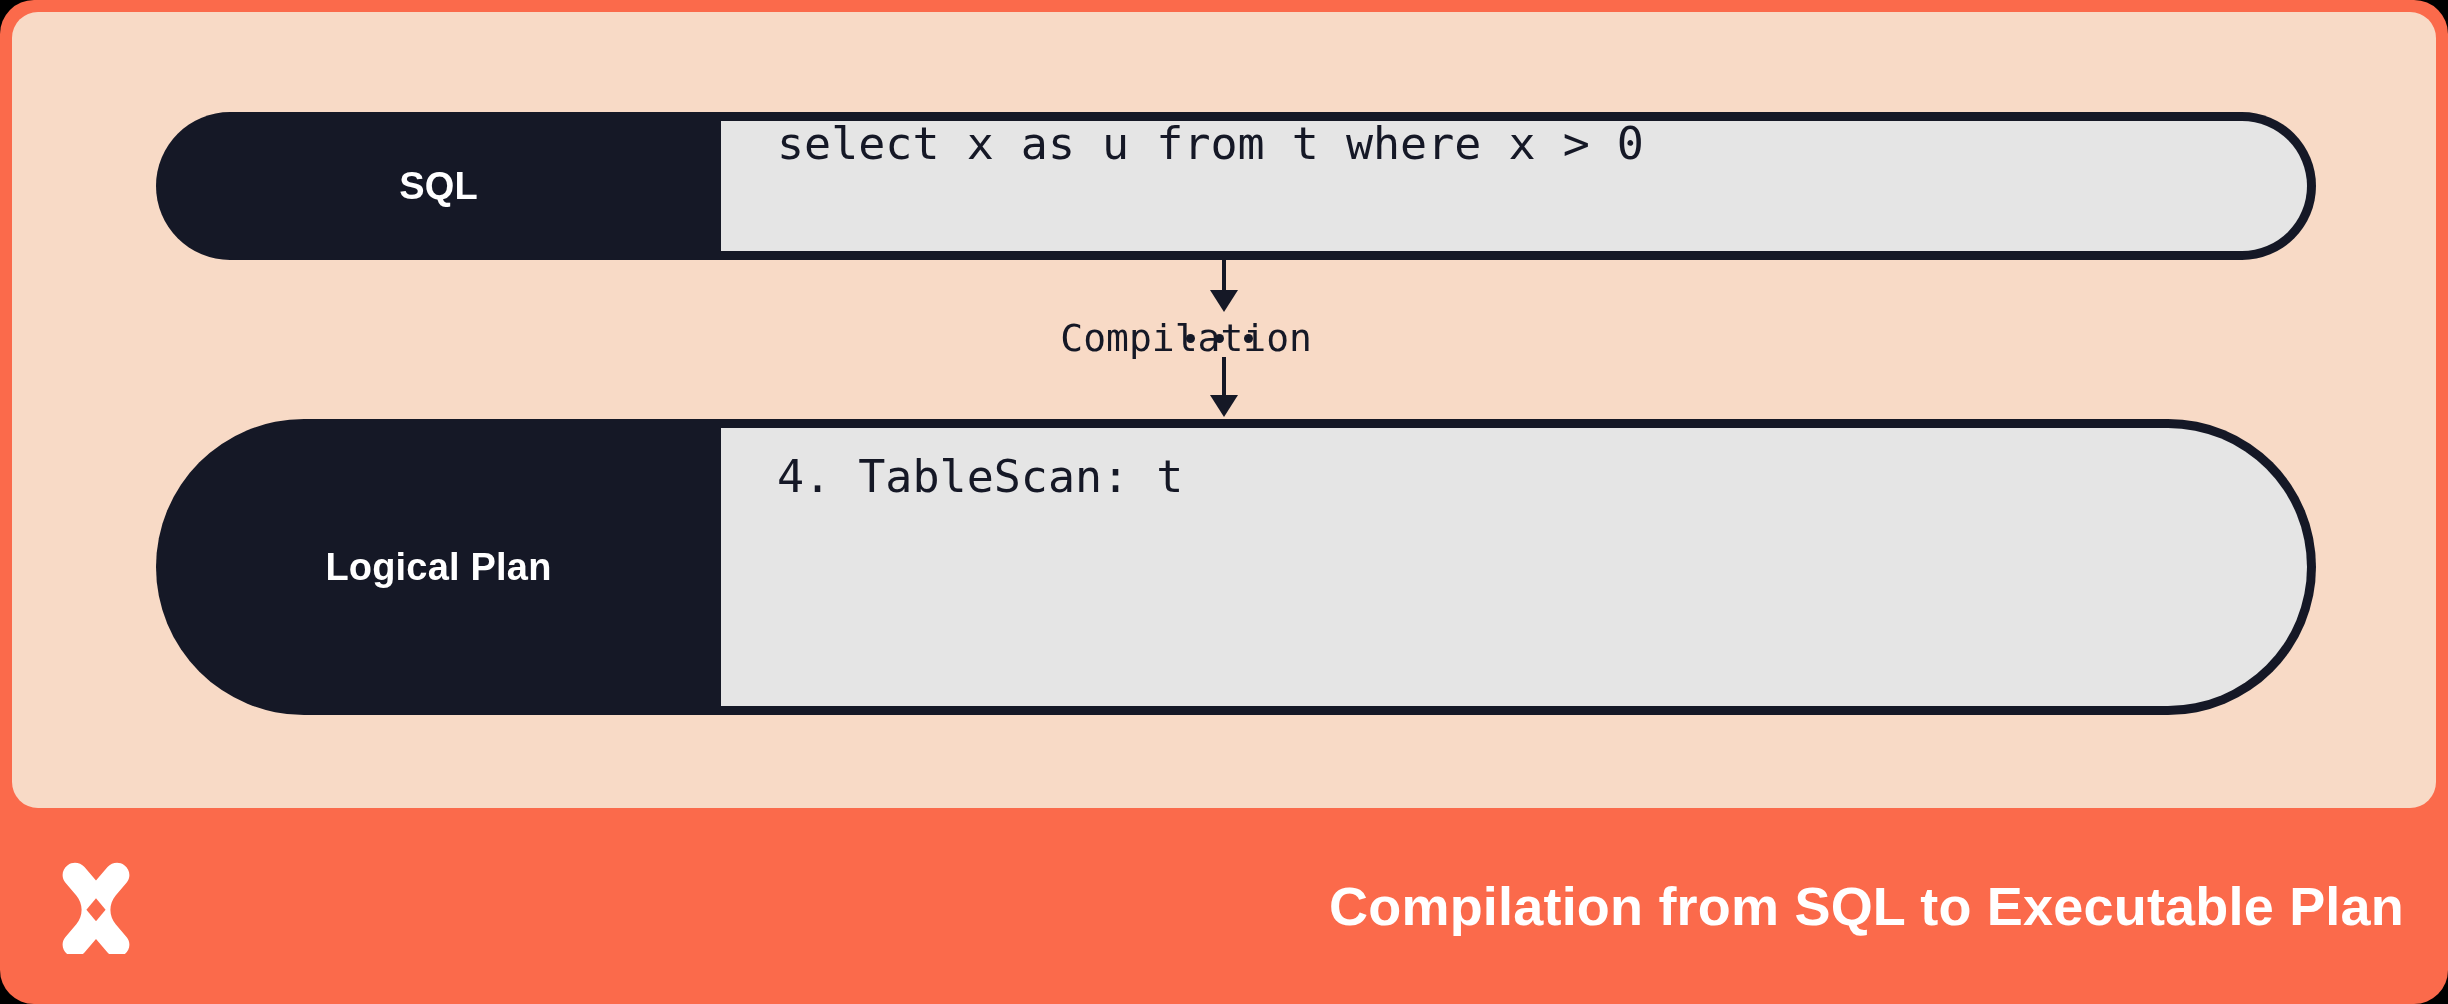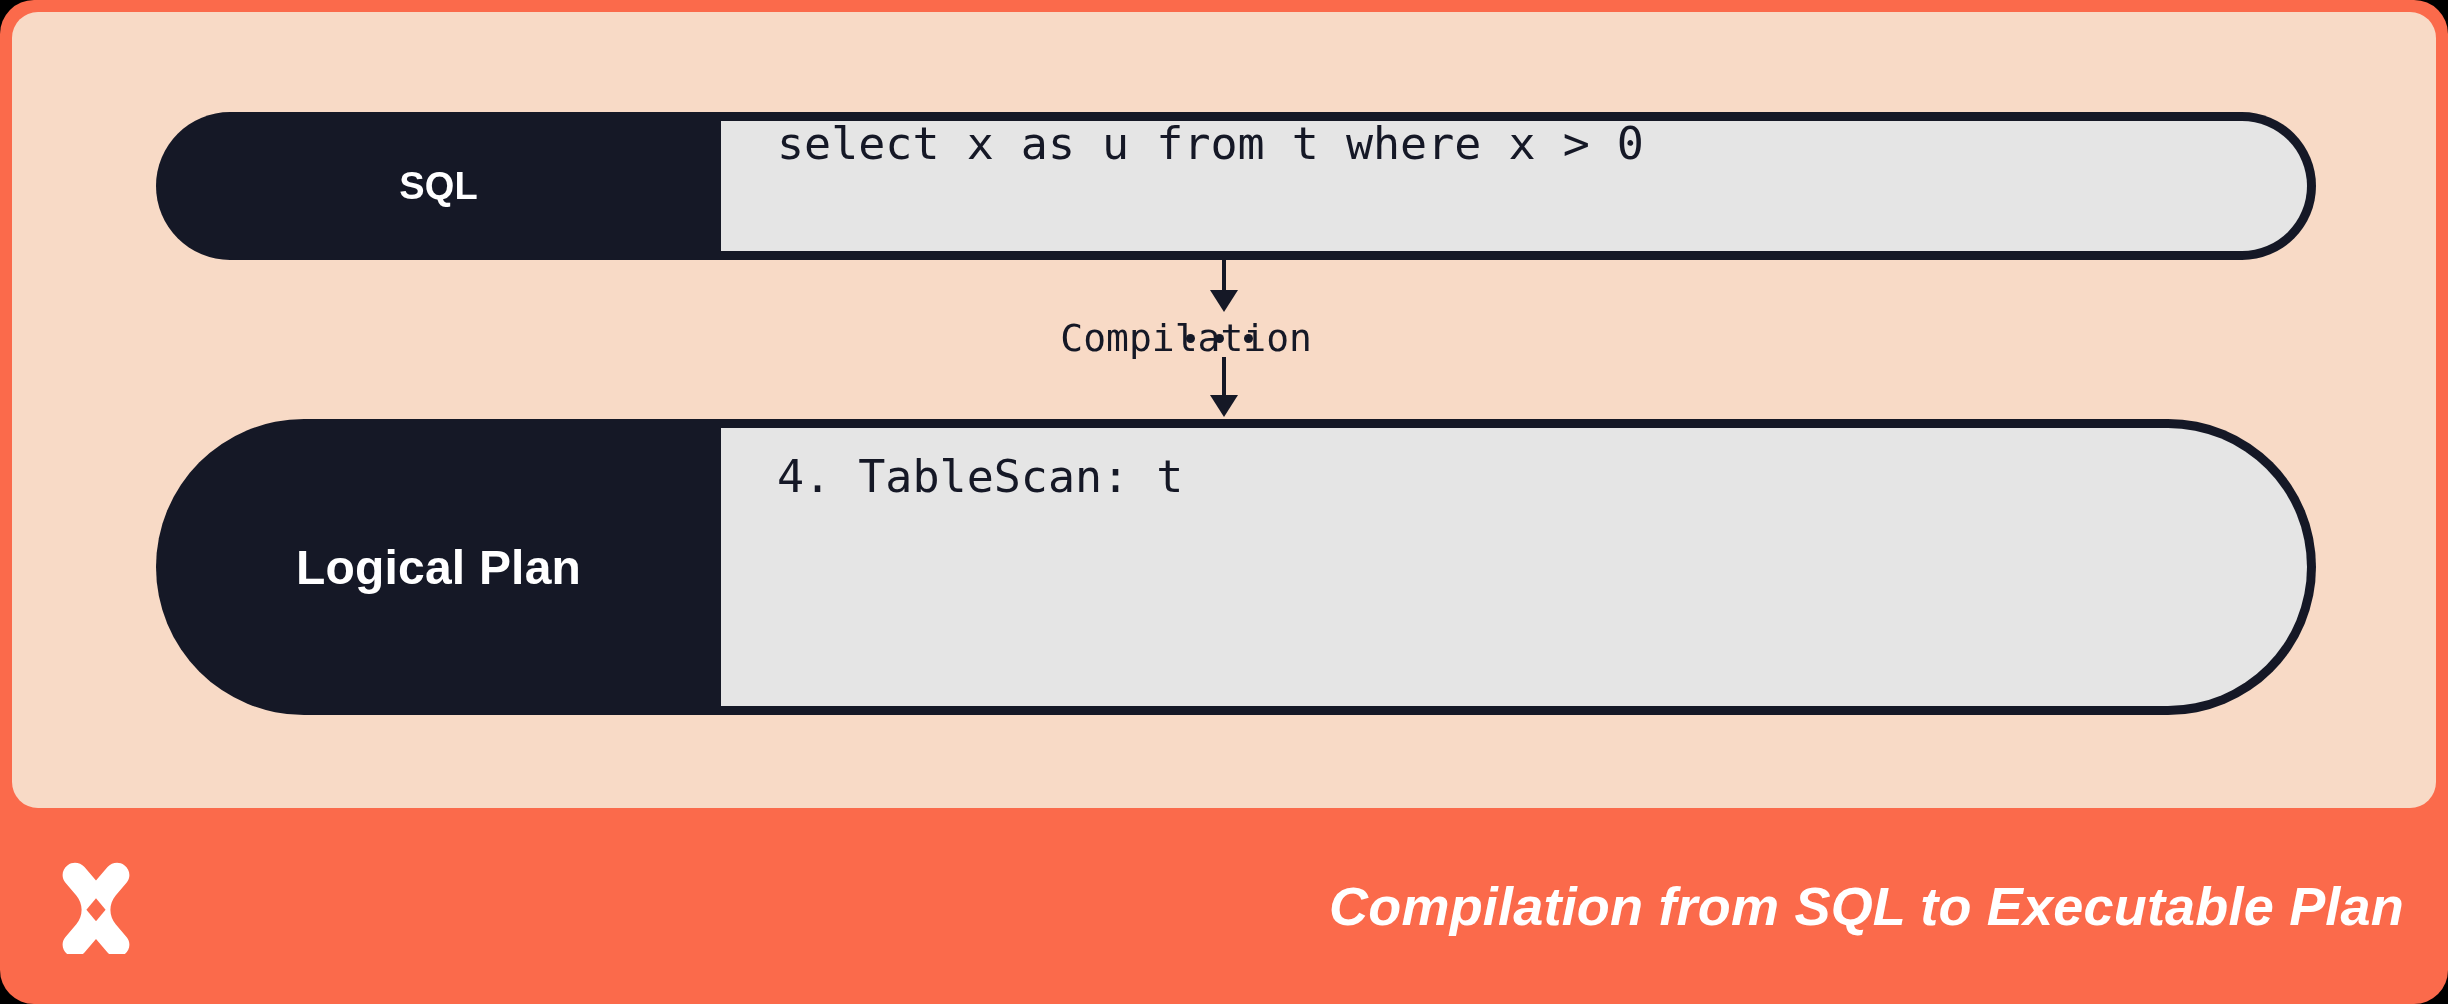--- a/index.html
+++ b/index.html
@@ -91,21 +91,21 @@
 
   
   #pill-plan {
     left: 144px;
     top: 407px;
     width: 2160px;
     height: 296px;
   }
   #pill-plan .pill-label {
     width: 565px;
-    font-size: 48px;
+    font-size: 38px;
   }
   #pill-plan .pill-body {
     margin: 9px 9px 9px 0;
     border-radius: 0 999px 999px 0;
     padding: 22px 0 22px 56px;
     font-size: 45px;
     line-height: 1.18;
   }
   .plan-line { display: block; }
 
@@ -181,21 +181,20 @@
     padding: 0 44px 0 48px;
   }
   .brand-logo { width: 96px; height: 96px; display: block; }
   .banner-title {
     color: #FFFFFF;
     font-family: "Liberation Sans", sans-serif;
     font-weight: bold;
     font-size: 54px;
     letter-spacing: 0.2px;
     white-space: nowrap;
-    font-style: italic;
   }
 </style>
 </head>
 <body>
 
 <div id="figure-root">
 
   <div class="stage">
 
     <div class="pill" id="pill-sql">

